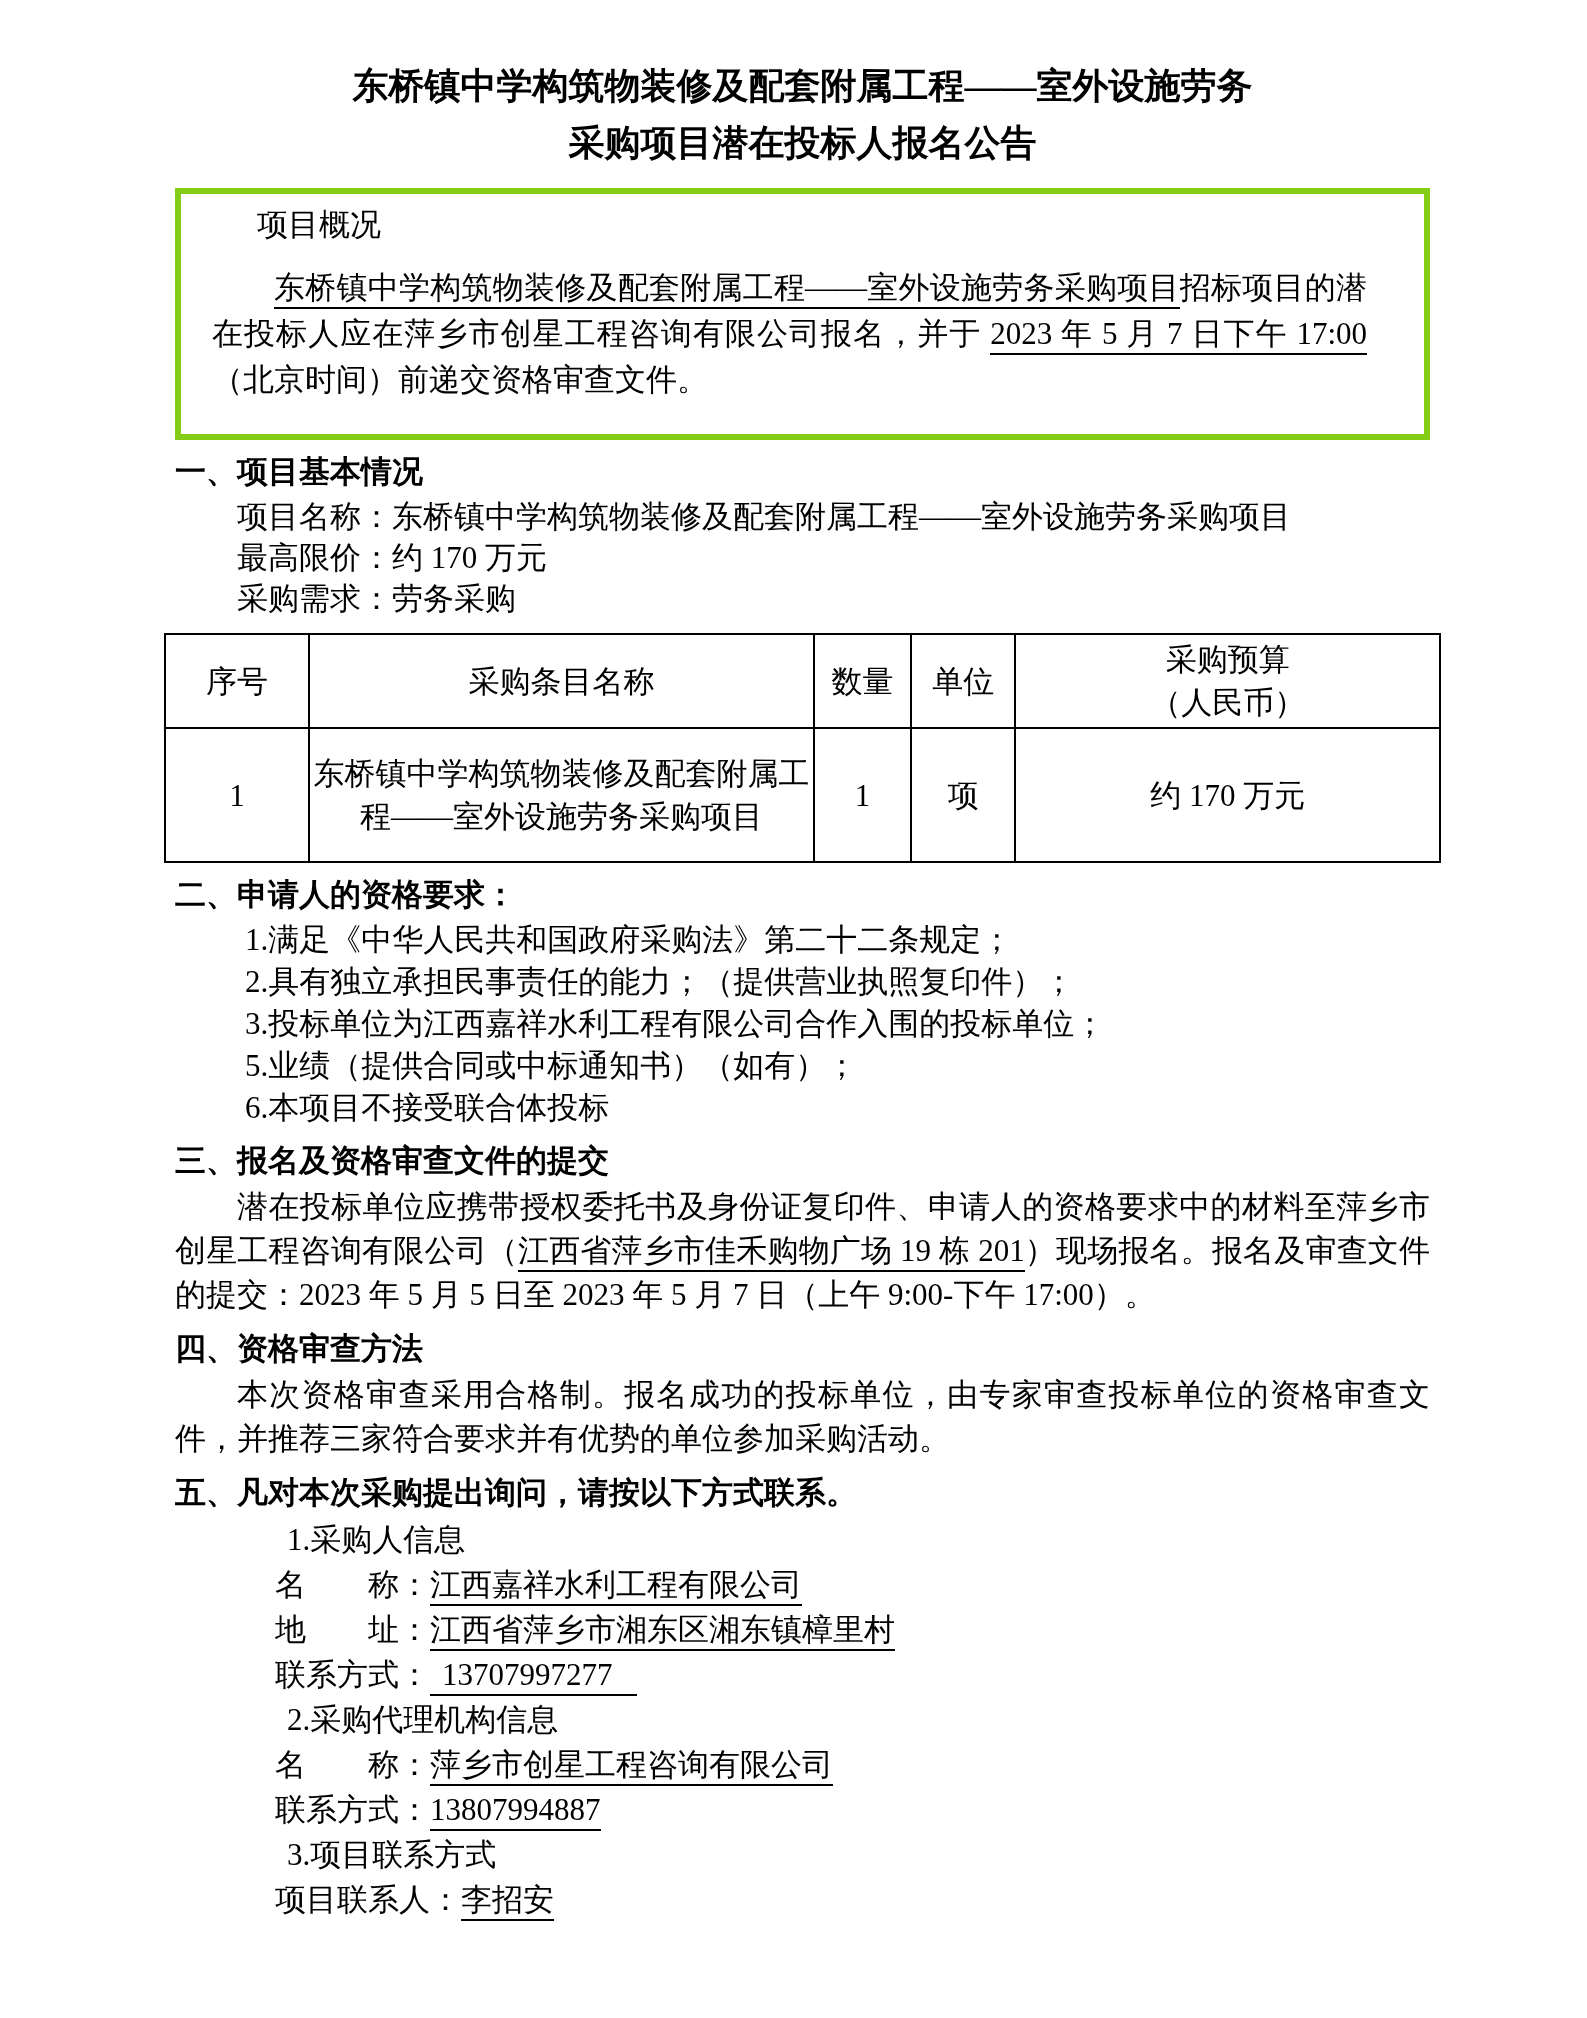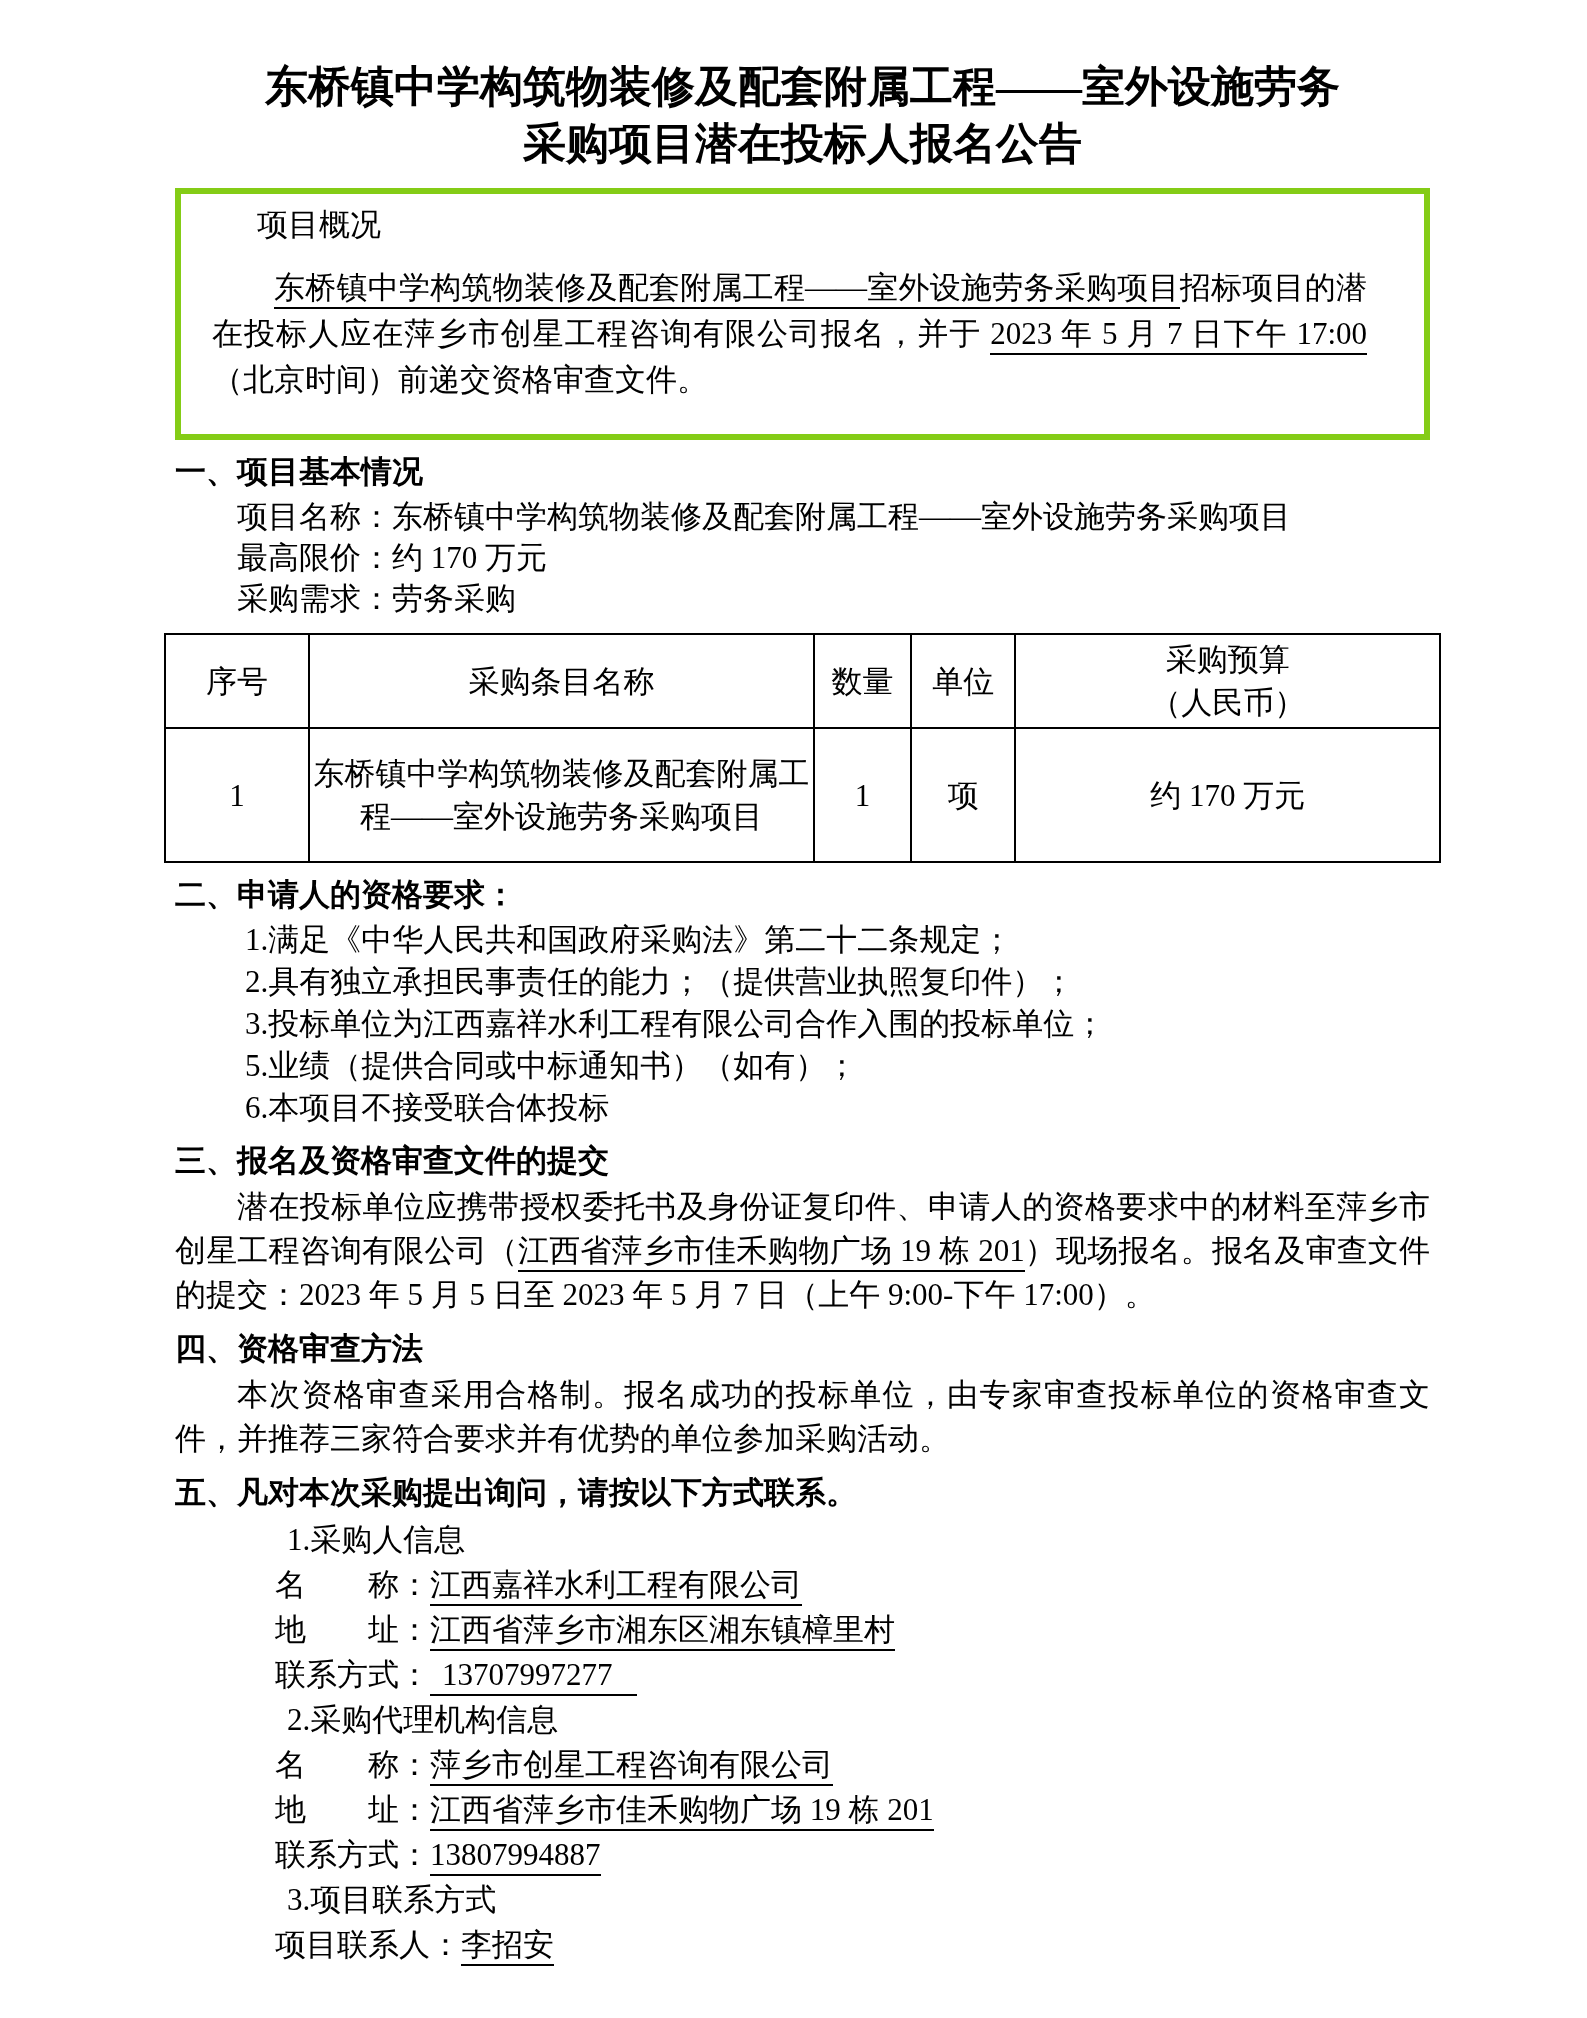--- a/index.html
+++ b/index.html
@@ -13,21 +13,21 @@
     background: #ffffff;
     color: #000000;
     font-family: "Liberation Serif", "DejaVu Serif", serif;
     font-size: 31px;
     overflow: hidden;
   }
   .doc-title {
     margin: 0 0 16px 0;
     text-align: center;
     font-family: "Liberation Serif", "DejaVu Serif", serif;
-    font-size: 43px;
+    font-size: 36px;
     font-weight: bold;
     line-height: 57px;
   }
   .overview-box {
     box-sizing: border-box;
     border: 6px solid #84cc16;
     padding: 8px 40px 14px 14px;
     line-height: 46px;
   }
   .overview-heading { margin: 0; text-indent: 2em; }
@@ -134,19 +134,18 @@
 
   <h2 class="section-heading">五、凡对本次采购提出询问，请按以下方式联系。</h2>
 
   <div class="contact-heading">1.采购人信息</div>
   <div class="contact-line"><span>名　　称：</span><span class="u">江西嘉祥水利工程有限公司</span></div>
   <div class="contact-line"><span>地　　址：</span><span class="u">江西省萍乡市湘东区湘东镇樟里村</span></div>
   <div class="contact-line"><span>联系方式：</span><span class="u pad-underline">13707997277</span></div>
 
   <div class="contact-heading">2.采购代理机构信息</div>
   <div class="contact-line"><span>名　　称：</span><span class="u">萍乡市创星工程咨询有限公司</span></div>
-  <div class="contact-line"><span>地　　址：</span><span class="u">江西省萍乡市佳禾购物广场 19 栋 201</span></div>
   <div class="contact-line"><span>联系方式：</span><span class="u">13807994887</span></div>
 
   <div class="contact-heading">3.项目联系方式</div>
   <div class="contact-line"><span>项目联系人：</span><span class="u">李招安</span></div>
 
 </div>
 
 </body></html>

